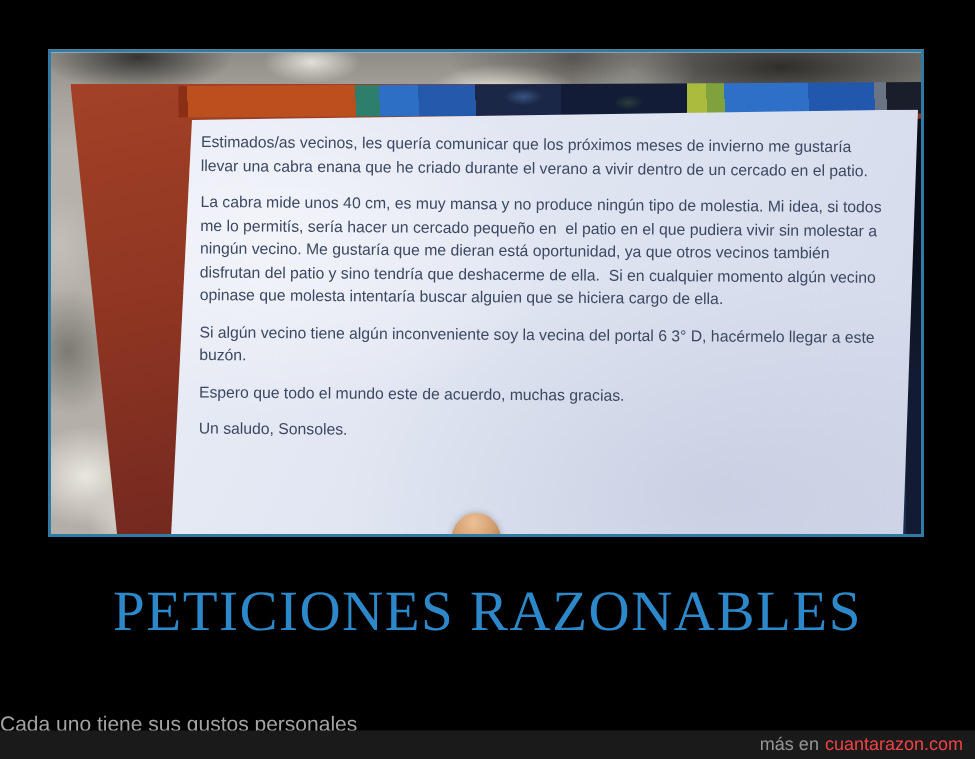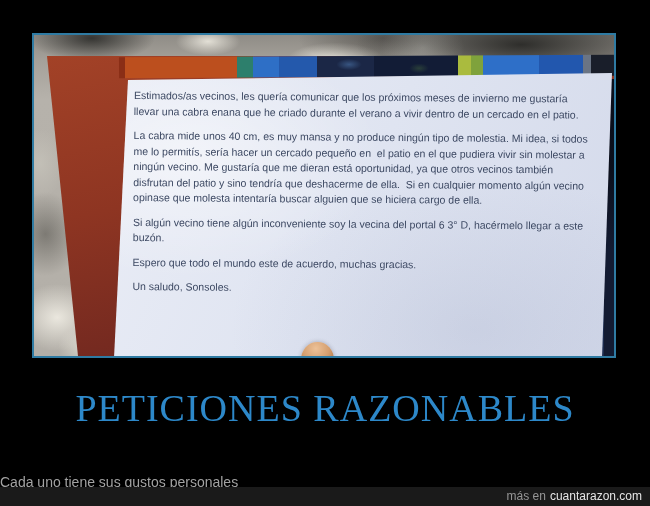--- a/index.html
+++ b/index.html
@@ -112,21 +112,21 @@
   
   .footer-bar{
     position:absolute;left:0;right:0;bottom:0;height:19px;
     background:#1a1a1a;
     text-align:right;
     font-size:12px;line-height:19px;
     padding-right:8px;
     box-sizing:border-box;
   }
   .wm-prefix{color:#969696;margin-right:4px;padding-left:48px;}
-  .wm-site{color:#e5e5e5;}
+  .wm-site{color:#ef4444;}
 </style>
 </head>
 <body>
 
 <div class="photo">
   <div class="pavement"></div>
   <div class="red-folder"></div>
   <div class="color-strip"></div>
   <div class="right-band"></div>
   <div class="paper">

